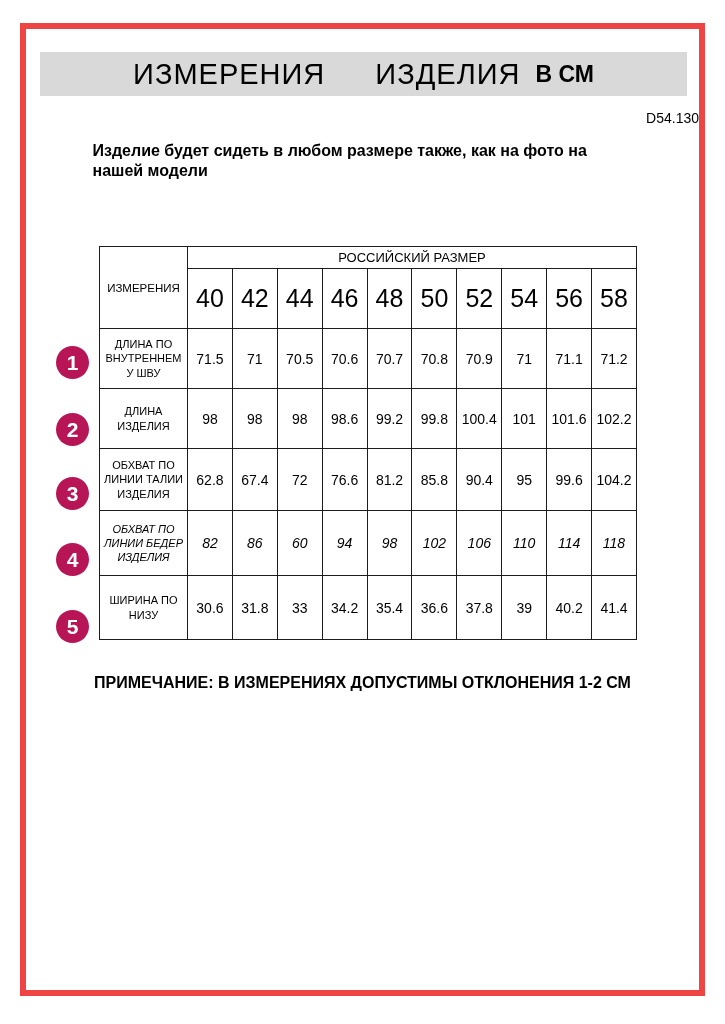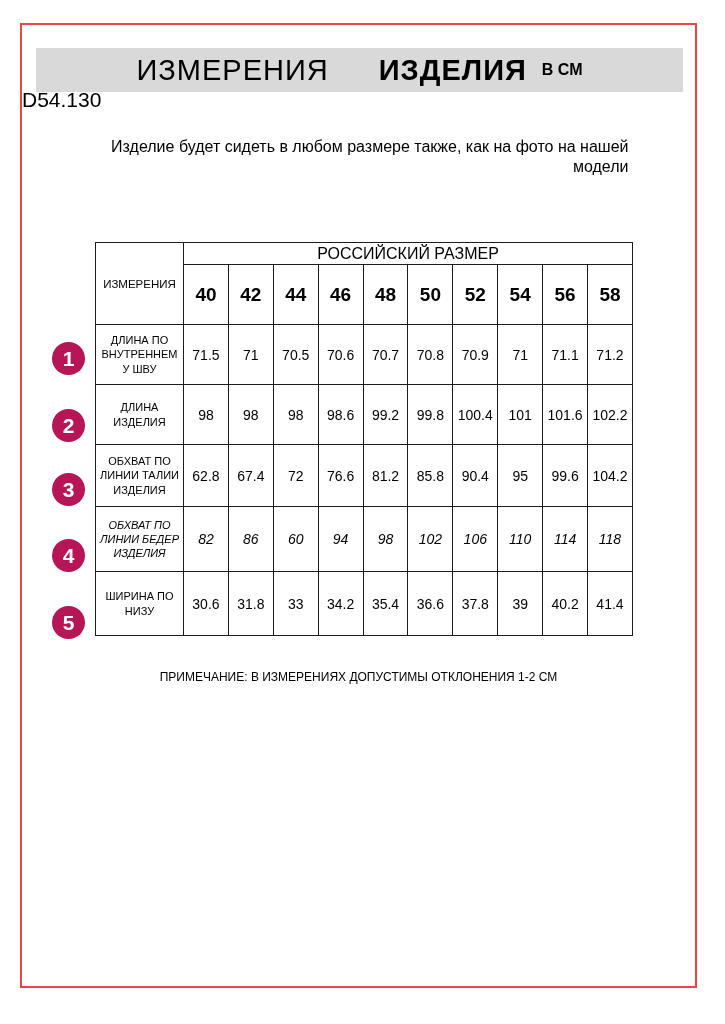--- a/index.html
+++ b/index.html
@@ -7,53 +7,53 @@
     width: 725px; height: 1024px;
     background: #ffffff;
     font-family: "Liberation Sans", sans-serif;
     color: #000;
     position: relative;
   }
   .frame {
     position: absolute;
     left: 20px; top: 23px;
     width: 673px; height: 961px;
-    border: 2px solid #ef4444;
+    border: 6px solid #ef4444;
     background: #fff;
   }
   .title-bar {
     position: absolute;
     top: 23px; left: 14px; right: 12px;
     height: 44px;
     background: #d9d9d9;
     display: flex;
     align-items: center;
     justify-content: center;
     gap: 15px;
     white-space: nowrap;
   }
   .title-main   { font-size: 29px; font-weight: 400; letter-spacing: 1px; }
-  .title-strong { font-size: 29px; font-weight: 700; letter-spacing: 1px; margin-left: 35px; }
-  .title-unit   { font-size: 16px; font-weight: 600; }
+  .title-strong { font-size: 29px; font-weight: 400; letter-spacing: 1px; margin-left: 35px; }
+  .title-unit   { font-size: 23px; font-weight: 600; }
   .product-code {
     position: absolute;
-    top: 63px; left: 0; right: 0;
-    text-align: left;
-    font-size: 21px;
+    top: 81px; left: 0; right: 0;
+    text-align: right;
+    font-size: 14px;
     font-weight: 400;
   }
   .note-para {
     position: absolute;
     left: 50%;
     transform: translateX(-50%);
     width: 540px;
-    text-align: right;
+    text-align: left;
     font-size: 16px;
     line-height: 1.22;
-    font-weight: 400;
+    font-weight: 700;
   }
   .note-1 { top: 112px; }
   .note-2 { top: 160px; }
 
   .table-wrap {
     position: absolute;
     top: 217px; left: 73px;
     width: 537px;
   }
   table.size-table {
@@ -64,22 +64,22 @@
   .size-table td, .size-table th {
     border: 1.5px solid #1c1c1c;
     text-align: center;
     vertical-align: middle;
     padding: 1px 2px;
     overflow: hidden;
   }
   .col-label { width: 88px; }
   .col-size  { width: 44.9px; }
   .corner-cell   { font-size: 11.5px; font-weight: 400; }
-  .group-cell    { height: 19px; font-size: 16px; font-weight: 400; }
-  .size-cell     { height: 57px; font-size: 19px; font-weight: 700; }
+  .group-cell    { height: 19px; font-size: 13px; font-weight: 400; }
+  .size-cell     { height: 57px; font-size: 25px; font-weight: 400; }
   .label-cell {
     font-size: 11px;
     font-weight: 400;
     line-height: 1.3;
     overflow-wrap: anywhere;
   }
   .value-cell { font-size: 14px; font-weight: 400; }
   .r1 { height: 60px; }
   .r2 { height: 60px; }
   .r3 { height: 62px; }
@@ -102,22 +102,22 @@
   .badge-1 { top: 100px; }
   .badge-2 { top: 167px; }
   .badge-3 { top: 231px; }
   .badge-4 { top: 297px; }
   .badge-5 { top: 364px; }
 
   .footnote {
     position: absolute;
     top: 645px; left: 0; right: 0;
     text-align: center;
-    font-size: 12px;
-    font-weight: 400;
+    font-size: 16px;
+    font-weight: 700;
   }
 </style>
 </head>
 <body>
 
 <div class="frame">
 
   <div class="title-bar">
     <span class="title-main">ИЗМЕРЕНИЯ</span>
     <span class="title-strong">ИЗДЕЛИЯ</span>

